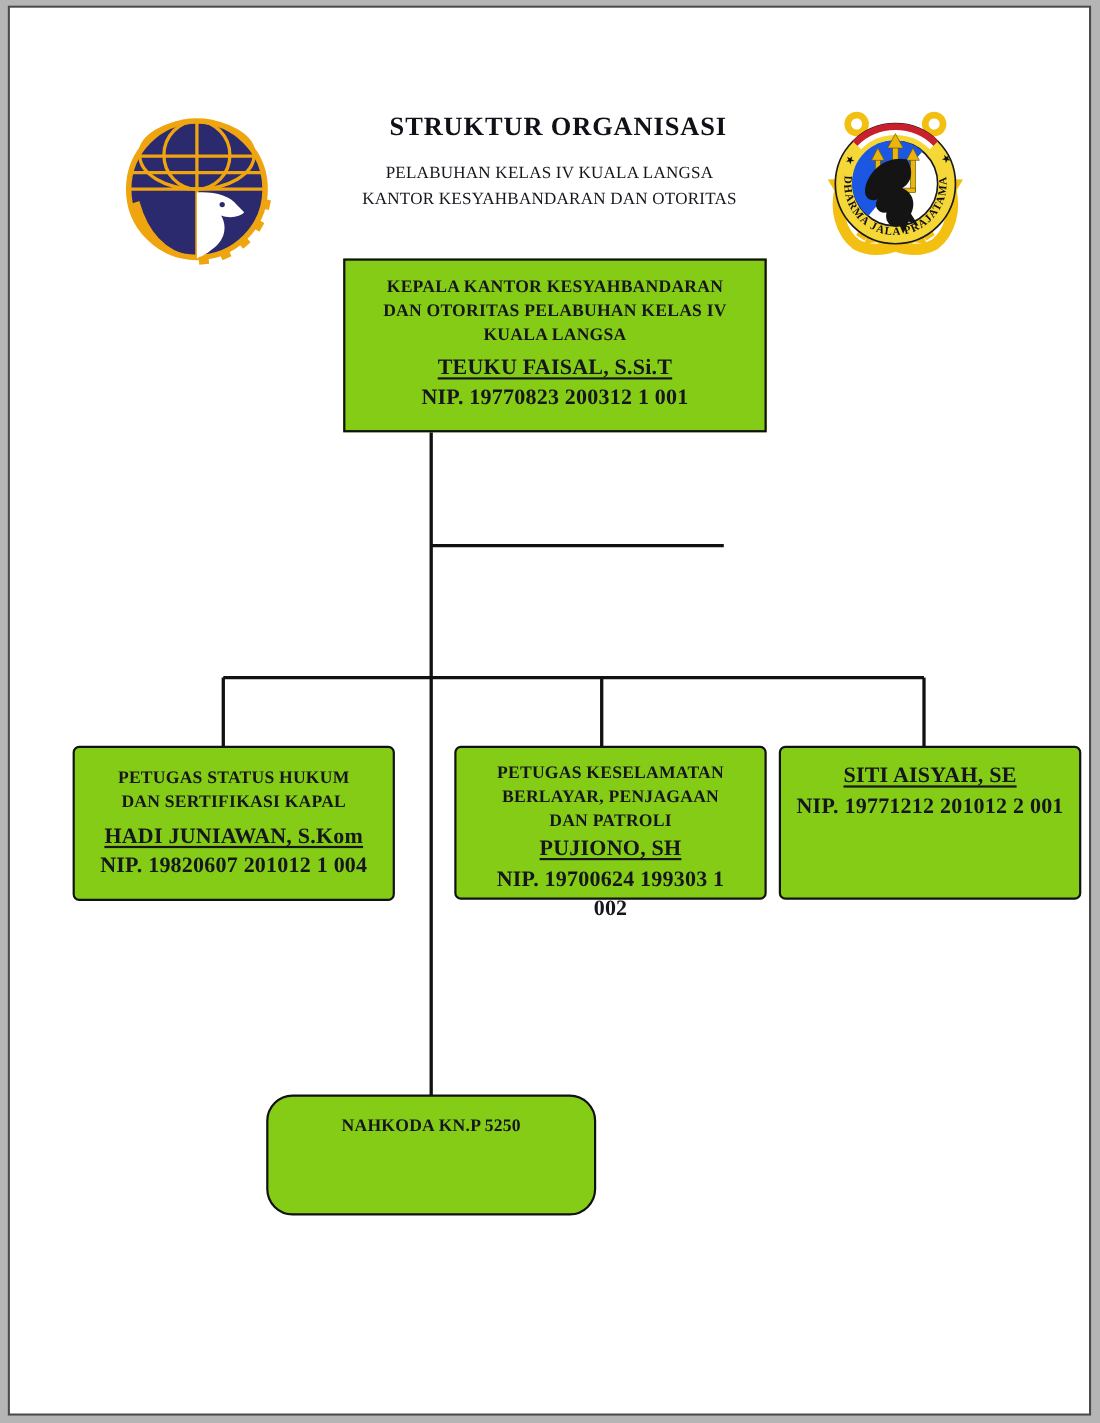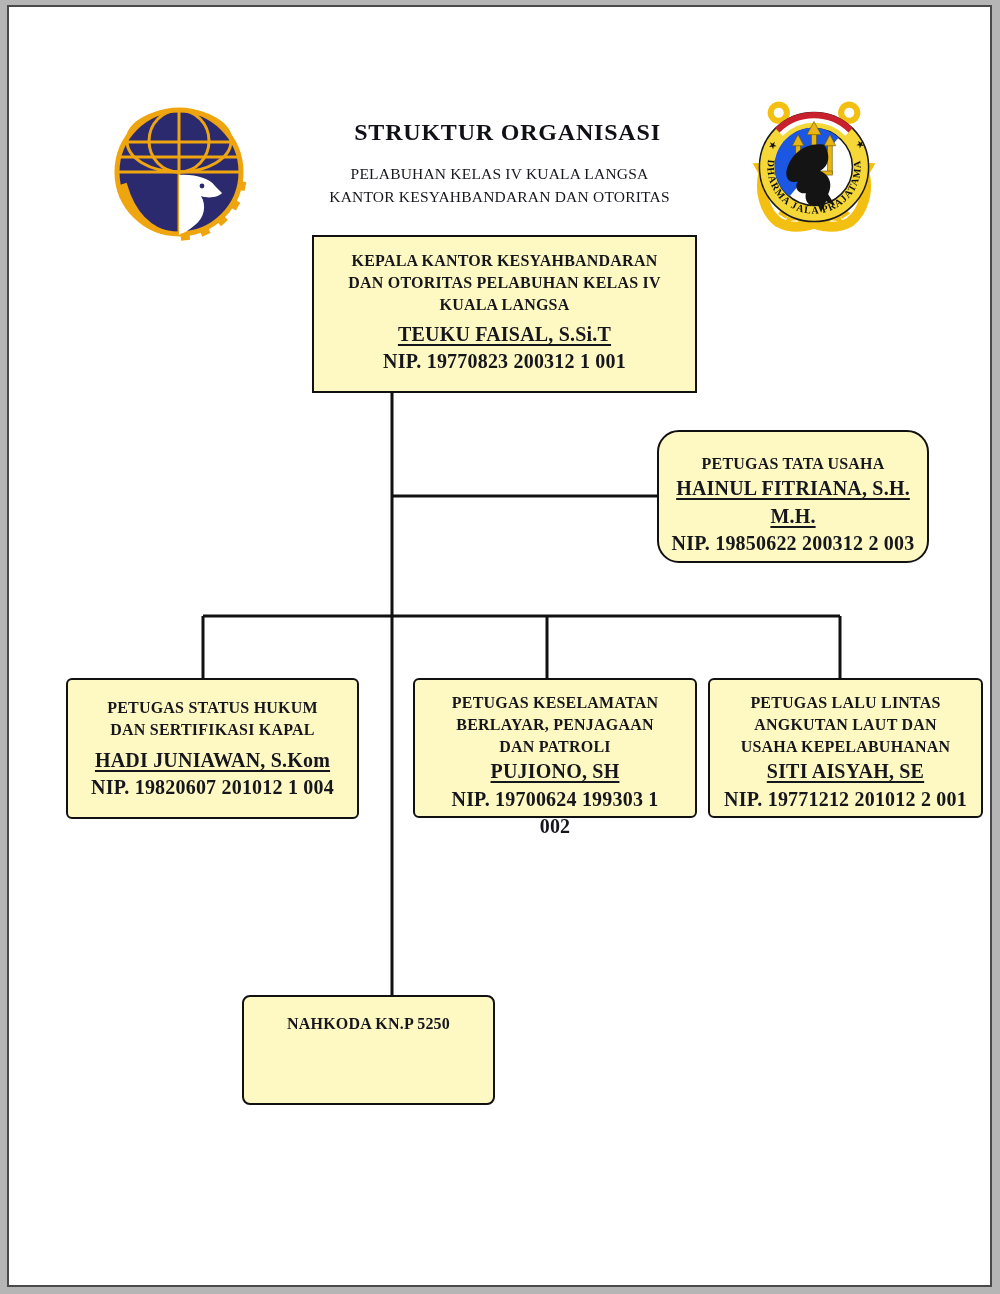--- a/index.html
+++ b/index.html
@@ -6,47 +6,47 @@
   body{width:1000px;height:1294px;overflow:hidden;background:#b5b5b5;
        font-family:"Liberation Serif","DejaVu Serif",serif;color:#16161d;}
   .viewer{position:relative;width:1000px;height:1294px;background:#b5b5b5;}
   .page{position:absolute;left:7px;top:5px;width:985px;height:1282px;
         background:#ffffff;border:2px solid #4a4a4a;box-sizing:border-box;overflow:hidden;}
   .canvas{position:relative;width:100%;height:100%;}
 
   .connectors{position:absolute;left:0;top:0;width:981px;height:1278px;}
 
   .titles{position:absolute;left:0;right:0;top:96px;text-align:center;}
-  .titles h1{margin:16px;font-size:24px;font-weight:bold;letter-spacing:.8px;color:#101017;padding-left:16px;}
+  .titles h1{margin:0;font-size:24px;font-weight:bold;letter-spacing:.8px;color:#101017;padding-left:16px;}
   .subtitle{margin-top:16px;font-size:15.5px;line-height:1.5;letter-spacing:.2px;}
 
   .logo{position:absolute;}
   .logo-left{left:100px;top:88px;width:140px;height:152px;}
   .logo-right{left:714px;top:78px;width:182px;height:166px;}
 
-  .box{position:absolute;background:#fef9c3;border:2px solid #111;box-sizing:border-box;
+  .box{position:absolute;background:#84cc16;border:2px solid #111;box-sizing:border-box;
        display:flex;flex-direction:column;justify-content:space-between;align-items:center;
        text-align:center;font-weight:bold;}
   .rounded{border-radius:6px;}
   .role{font-size:16px;line-height:1.38;letter-spacing:.2px;}
   .person{line-height:1.38;}
   .name{font-size:20px;letter-spacing:.2px;}
   .name.u{text-decoration:underline;text-underline-offset:3px;text-decoration-thickness:1.5px;}
   .nip{font-size:20px;letter-spacing:.2px;}
 
   .box-kepala{left:303px;top:228px;width:385px;height:158px;padding:13px 10px 15px;}
   .box-kepala .role{max-width:330px;}
   .box-tatausaha{left:648px;top:423px;width:272px;height:133px;padding:21px 10px 15px;border-radius:22px;}
   .box-status{left:57px;top:671px;width:293px;height:141px;padding:17px 10px 15px;}
   .box-status .role{max-width:225px;}
   .box-keselamatan{left:404px;top:671px;width:284px;height:140px;padding:12px 28px 13px;}
   .box-keselamatan .role{max-width:235px;}
   .box-lalulintas{left:699px;top:671px;width:275px;height:140px;padding:12px 10px 13px;}
   .box-lalulintas .role{max-width:215px;}
-  .box-nahkoda{left:233px;top:988px;width:253px;height:110px;padding:16px 10px 15px;border-radius:8px;}
+  .box-nahkoda{left:233px;top:988px;width:300px;height:110px;padding:16px 10px 15px;border-radius:24px;}
 </style>
 </head>
 <body>
 
 <div class="viewer">
   <div class="page">
     <div class="canvas">
 
       <svg class="connectors" viewBox="0 0 981 1278" aria-hidden="true">
         <g stroke="#111" stroke-width="3" fill="none">
@@ -134,46 +134,38 @@
       </div>
 
       <div class="box box-kepala">
         <div class="role">KEPALA KANTOR KESYAHBANDARAN DAN OTORITAS PELABUHAN KELAS IV KUALA LANGSA</div>
         <div class="person">
           <div class="name u">TEUKU FAISAL, S.Si.T</div>
           <div class="nip">NIP. 19770823 200312 1 001</div>
         </div>
       </div>
 
-      <div class="box rounded box-tatausaha">
-        <div class="role">PETUGAS TATA USAHA</div>
-        <div class="person">
-          <div class="name u">HAINUL FITRIANA, S.H. M.H.</div>
-          <div class="nip">NIP. 19850622 200312 2 003</div>
-        </div>
-      </div>
 
       <div class="box rounded box-status">
         <div class="role">PETUGAS STATUS HUKUM DAN SERTIFIKASI KAPAL</div>
         <div class="person">
           <div class="name u">HADI JUNIAWAN, S.Kom</div>
           <div class="nip">NIP. 19820607 201012 1 004</div>
         </div>
       </div>
 
       <div class="box rounded box-keselamatan">
         <div class="role">PETUGAS KESELAMATAN BERLAYAR, PENJAGAAN DAN PATROLI</div>
         <div class="person">
           <div class="name u">PUJIONO, SH</div>
           <div class="nip">NIP. 19700624 199303 1 002</div>
         </div>
       </div>
 
       <div class="box rounded box-lalulintas">
-        <div class="role">PETUGAS LALU LINTAS ANGKUTAN LAUT DAN USAHA KEPELABUHANAN</div>
         <div class="person">
           <div class="name u">SITI AISYAH, SE</div>
           <div class="nip">NIP. 19771212 201012 2 001</div>
         </div>
       </div>
 
       <div class="box box-nahkoda">
         <div class="role">NAHKODA KN.P 5250</div>
       </div>
 

